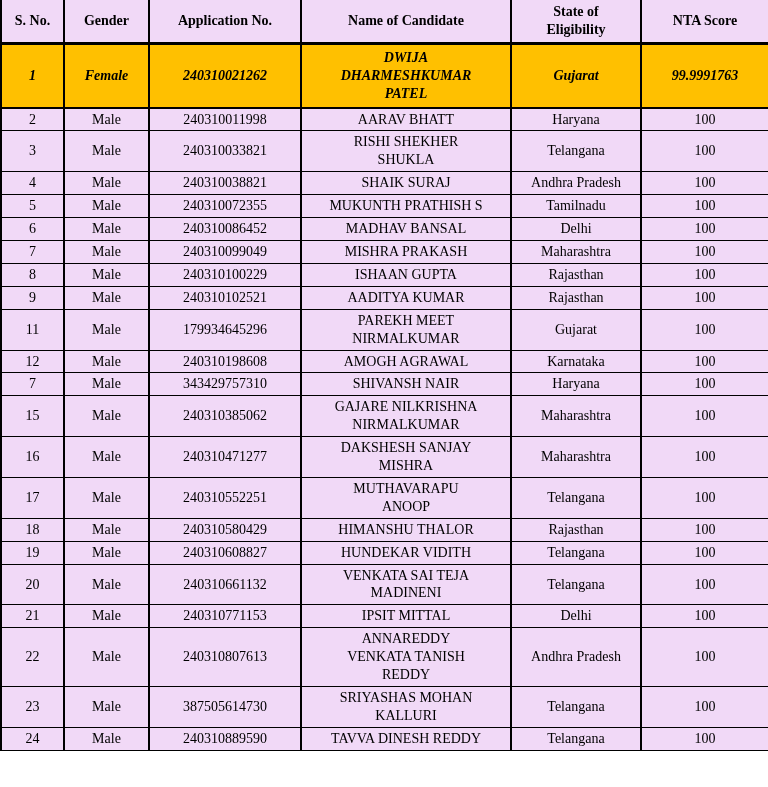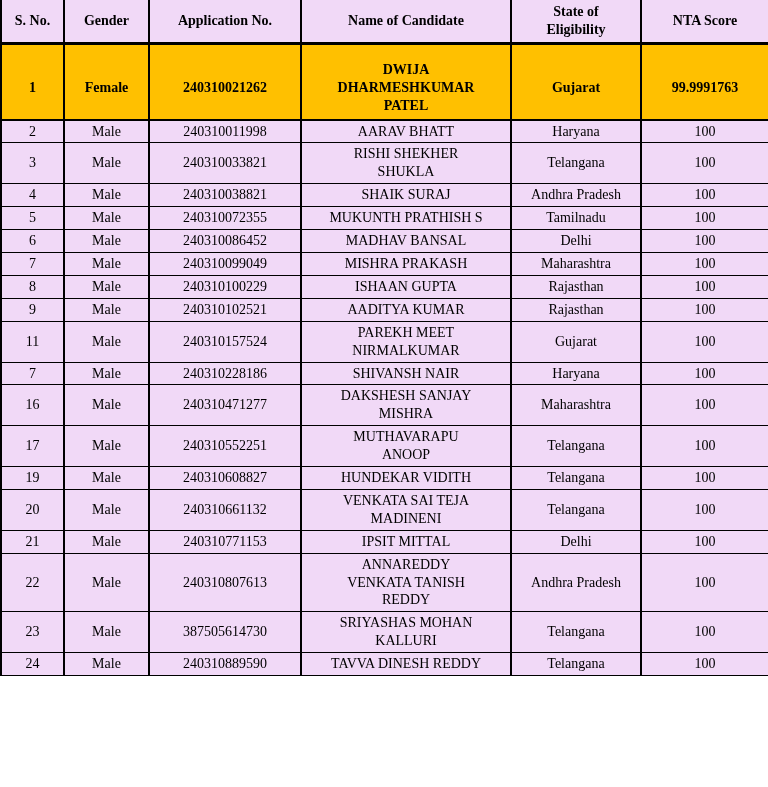--- a/index.html
+++ b/index.html
@@ -37,22 +37,23 @@
     border-top-width: 0;
     border-bottom-width: 2px;
     padding-top: 3px;
     padding-bottom: 3px;
   }
   tr.highlight td {
     background: var(--highlight-bg, #FFC000);
     font-weight: bold;
     border-top-width: 3px;
     border-bottom-width: 2px;
-    padding-top: 16px;
+    padding-top: 4px;
     padding-bottom: 4px;
+    font-style: italic;
   }
   col.c-sno   { width: 63px; }
   col.c-gen   { width: 85px; }
   col.c-app   { width: 152px; }
   col.c-name  { width: 210px; }
   col.c-state { width: 130px; }
   col.c-score { width: 128px; }
 </style>
 </head>
 <body>
@@ -150,50 +151,75 @@
     <td>9</td>
     <td>Male</td>
     <td>240310102521</td>
     <td>AADITYA KUMAR</td>
     <td>Rajasthan</td>
     <td>100</td>
   </tr>
         <tr>
     <td>11</td>
     <td>Male</td>
-    <td>240310157524</td>
+    <td>179934645296</td>
     <td>PAREKH MEET
 NIRMALKUMAR</td>
     <td>Gujarat</td>
     <td>100</td>
   </tr>
         <tr>
+    <td>12</td>
+    <td>Male</td>
+    <td>240310198608</td>
+    <td>AMOGH AGRAWAL</td>
+    <td>Karnataka</td>
+    <td>100</td>
+  </tr>
+        <tr>
     <td>7</td>
     <td>Male</td>
-    <td>240310228186</td>
+    <td>343429757310</td>
     <td>SHIVANSH NAIR</td>
     <td>Haryana</td>
+    <td>100</td>
+  </tr>
+        <tr>
+    <td>15</td>
+    <td>Male</td>
+    <td>240310385062</td>
+    <td>GAJARE NILKRISHNA
+NIRMALKUMAR</td>
+    <td>Maharashtra</td>
     <td>100</td>
   </tr>
         <tr>
     <td>16</td>
     <td>Male</td>
     <td>240310471277</td>
     <td>DAKSHESH SANJAY
 MISHRA</td>
     <td>Maharashtra</td>
     <td>100</td>
   </tr>
         <tr>
     <td>17</td>
     <td>Male</td>
     <td>240310552251</td>
     <td>MUTHAVARAPU
 ANOOP</td>
     <td>Telangana</td>
+    <td>100</td>
+  </tr>
+        <tr>
+    <td>18</td>
+    <td>Male</td>
+    <td>240310580429</td>
+    <td>HIMANSHU THALOR</td>
+    <td>Rajasthan</td>
     <td>100</td>
   </tr>
         <tr>
     <td>19</td>
     <td>Male</td>
     <td>240310608827</td>
     <td>HUNDEKAR VIDITH</td>
     <td>Telangana</td>
     <td>100</td>
   </tr>

